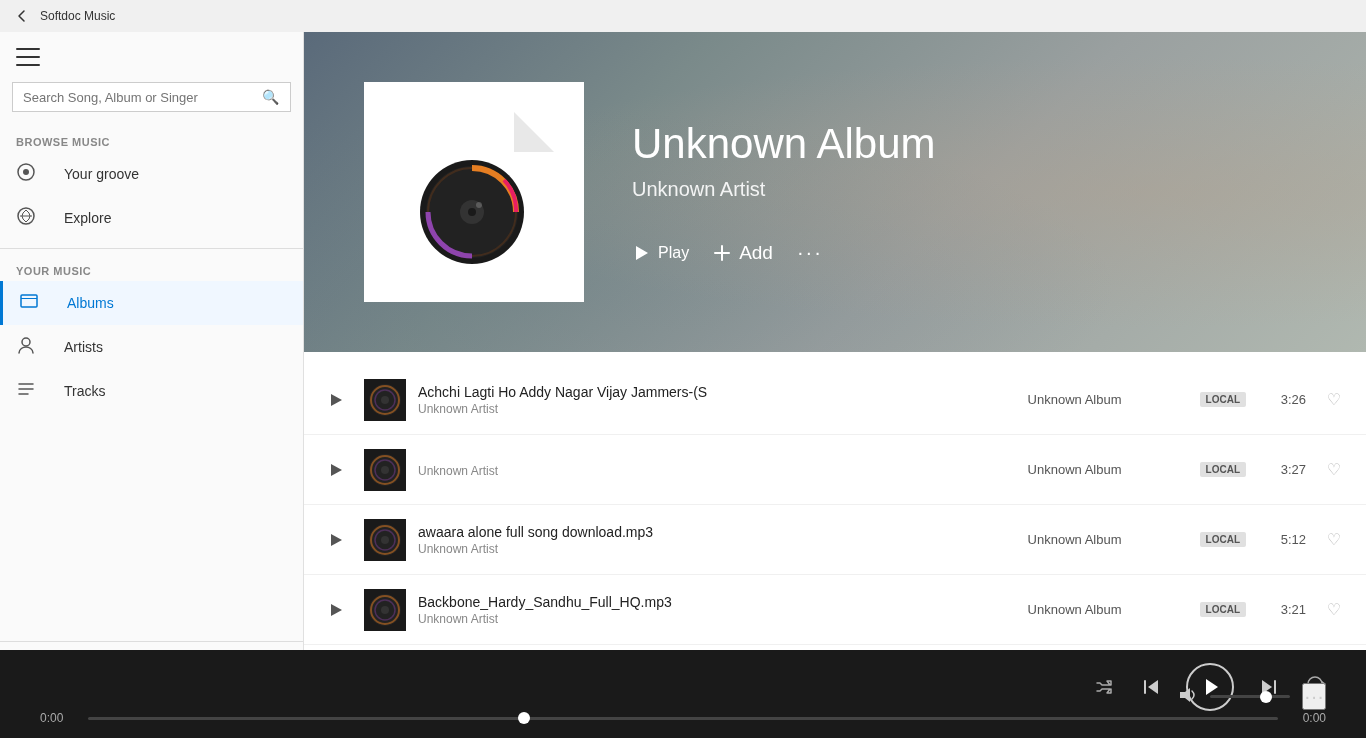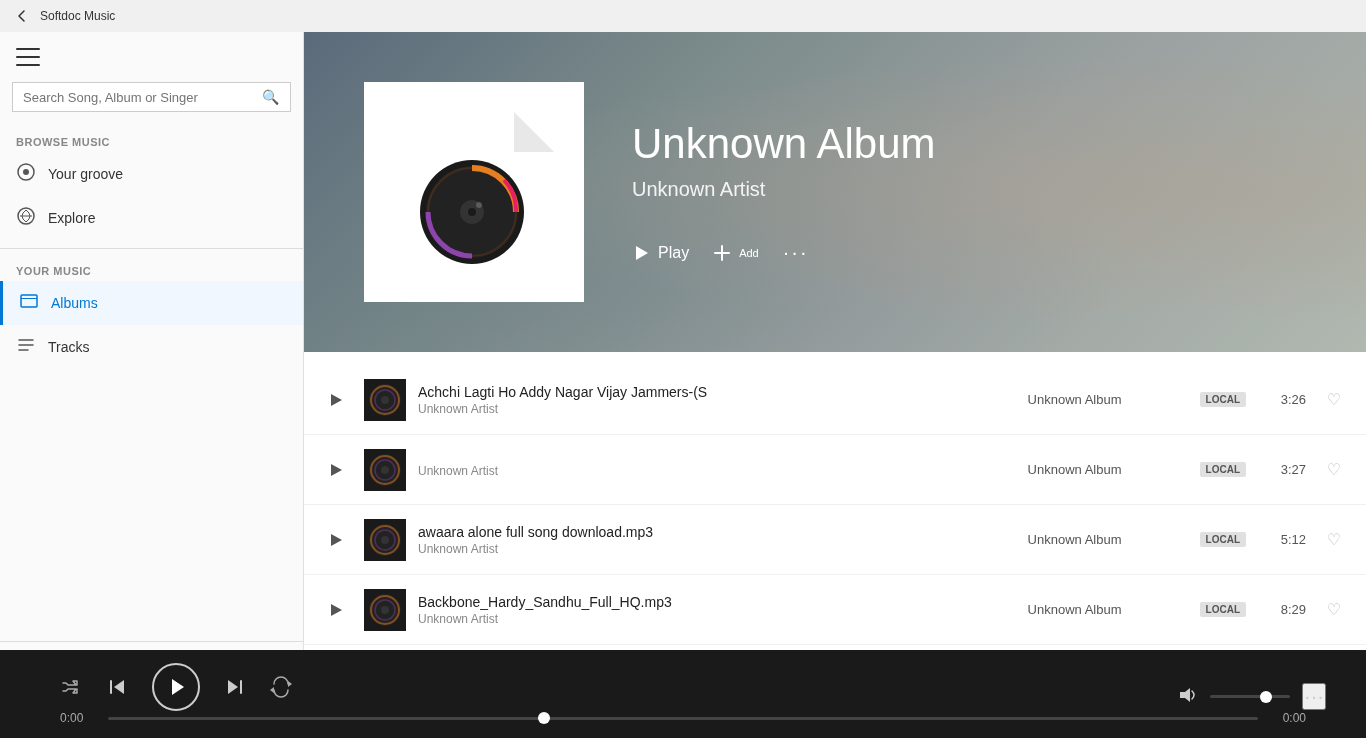--- a/index.html
+++ b/index.html
@@ -47,21 +47,21 @@
       background: #fff;
       padding: 6px 10px;
       gap: 8px;
     }
     .search-input { border: none; outline: none; flex: 1; font-size: 13px; color: #555; background: transparent; }
     .search-icon { color: #666; font-size: 14px; cursor: pointer; }
 
     .sidebar-section-label { padding: 8px 16px 4px; font-size: 11px; color: #888; font-weight: 600; letter-spacing: 0.5px; text-transform: uppercase; }
 
     .sidebar-item {
-      display: flex; align-items: center; padding: 10px 16px; gap: 12px; cursor: pointer; font-size: 14px; color: #333;
+      display: flex; align-items: center; padding: 10px 16px; gap: 28px; cursor: pointer; font-size: 14px; color: #333;
     }
     .sidebar-item.active { border-left: 3px solid #0078d4; background: #f0f7ff; color: #0078d4; }
     .sidebar-item .item-icon { width: 20px; text-align: center; font-size: 16px; }
 
     .sidebar-divider { height: 1px; background: #ddd; margin: 8px 0; }
 
     
     .main-content { flex: 1; display: flex; flex-direction: column; overflow: hidden; gap: 13px; }
 
     
@@ -90,21 +90,21 @@
     .hero-info { position: relative; z-index: 1; color: #fff; }
     .hero-title { font-size: 42px; font-weight: 300; margin-bottom: 10px; }
     .hero-artist { font-size: 20px; font-weight: 300; margin-bottom: 40px; opacity: 0.9; }
     .hero-actions { display: flex; align-items: center; gap: 24px; }
     .btn-play {
       display: flex; align-items: center; gap: 8px; background: transparent; border: none; color: #fff;
       font-size: 16px; cursor: pointer; padding: 0;
     }
     .btn-add {
       display: flex; align-items: center; gap: 8px; background: transparent; border: none; color: #fff;
-      font-size: 11px; cursor: pointer; padding: 0;
+      font-size: 19px; cursor: pointer; padding: 0;
     }
     .btn-more { background: transparent; border: none; color: #fff; font-size: 20px; cursor: pointer; letter-spacing: 2px; }
 
     
     .track-list { flex: 1; overflow-y: auto; background: #fff; }
     .track-row {
       display: flex; align-items: center; padding: 0 16px; height: 70px; border-bottom: 1px solid #f0f0f0;
       gap: 12px; cursor: pointer;
     }
     .track-play-btn { width: 32px; height: 32px; display: flex; align-items: center; justify-content: center; cursor: pointer; color: #555; flex-shrink: 0; }
@@ -113,21 +113,21 @@
     .track-name { font-size: 14px; color: #222; white-space: nowrap; overflow: hidden; text-overflow: ellipsis; }
     .track-artist { font-size: 12px; color: #888; margin-top: 2px; }
     .track-album { width: 160px; font-size: 13px; color: #555; flex-shrink: 0; }
     .track-badge { background: #e0e0e0; color: #555; font-size: 10px; font-weight: 600; padding: 2px 6px; border-radius: 2px; flex-shrink: 0; }
     .track-duration { width: 48px; text-align: right; font-size: 13px; color: #555; flex-shrink: 0; }
     .track-like { width: 32px; display: flex; align-items: center; justify-content: center; color: #bbb; font-size: 16px; cursor: pointer; flex-shrink: 0; }
 
     
     .playback-bar {
       height: 88px; background: #1a1a1a; display: flex; flex-direction: column;
-      align-items: flex-start; justify-content: center; flex-shrink: 0; padding: 0 60px; 
+      align-items: flex-end; justify-content: center; flex-shrink: 0; padding: 0 40px; 
     }
     .playback-controls { display: flex; align-items: center; gap: 24px; }
     .ctrl-btn { background: transparent; border: none; color: #ccc; cursor: pointer; font-size: 18px; display: flex; align-items: center; justify-content: center; }
     .ctrl-btn-main {
       width: 48px; height: 48px; border-radius: 50%; border: 2px solid #ccc; background: transparent;
       color: #fff; font-size: 20px; cursor: pointer; display: flex; align-items: center; justify-content: center;
     }
     .progress-row { display: flex; align-items: center; gap: 12px; width: 100%; }
     .time-label { font-size: 12px; color: #aaa; min-width: 36px; }
     .progress-bar-bg { flex: 1; height: 3px; background: #444; border-radius: 2px; position: relative; }
@@ -202,20 +202,29 @@
     <div class="sidebar-item active">
       <span class="item-icon">
         <svg width="20" height="20" viewBox="0 0 20 20" fill="none">
           <rect x="2" y="4" width="16" height="12" rx="1" stroke="#0078d4" stroke-width="1.5"></rect>
           <rect x="2" y="7" width="16" height="1" fill="#0078d4"></rect>
         </svg>
       </span>
       <span>Albums</span>
     </div>
 
+    <div class="sidebar-item">
+      <span class="item-icon">
+        <svg width="20" height="20" viewBox="0 0 20 20" fill="none">
+          <circle cx="10" cy="7" r="4" stroke="#555" stroke-width="1.5"></circle>
+          <path d="M3 18 C3 14 7 12 10 12 C13 12 17 14 17 18" stroke="#555" stroke-width="1.5" fill="none" stroke-linecap="round"></path>
+        </svg>
+      </span>
+      <span>Artists</span>
+    </div>
 
     <div class="sidebar-item">
       <span class="item-icon">
         <svg width="20" height="20" viewBox="0 0 20 20" fill="none">
           <line x1="3" y1="5" x2="17" y2="5" stroke="#555" stroke-width="1.5" stroke-linecap="round"></line>
           <line x1="3" y1="10" x2="17" y2="10" stroke="#555" stroke-width="1.5" stroke-linecap="round"></line>
           <line x1="3" y1="15" x2="12" y2="15" stroke="#555" stroke-width="1.5" stroke-linecap="round"></line>
         </svg>
       </span>
       <span>Tracks</span>
@@ -361,21 +370,21 @@
         <circle cx="21" cy="21" r="14" fill="none" stroke="#e67e22" stroke-width="2" opacity="0.5"></circle>
         <circle cx="21" cy="21" r="10" fill="none" stroke="#8e44ad" stroke-width="1.5" opacity="0.4"></circle>
       </svg>
     </div>
     <div class="track-info">
       <div class="track-name">Backbone_Hardy_Sandhu_Full_HQ.mp3</div>
       <div class="track-artist">Unknown Artist</div>
     </div>
     <div class="track-album">Unknown Album</div>
     <span class="track-badge">LOCAL</span>
-    <div class="track-duration">8:29</div>
+    <div class="track-duration">3:21</div>
     <div class="track-like">♡</div>
   </div>
       </div>
 
   </main>
 </div>
 
 <div class="playback-bar-wrapper" style="position:relative;">
   <div class="playback-bar">
     <div class="playback-controls">

